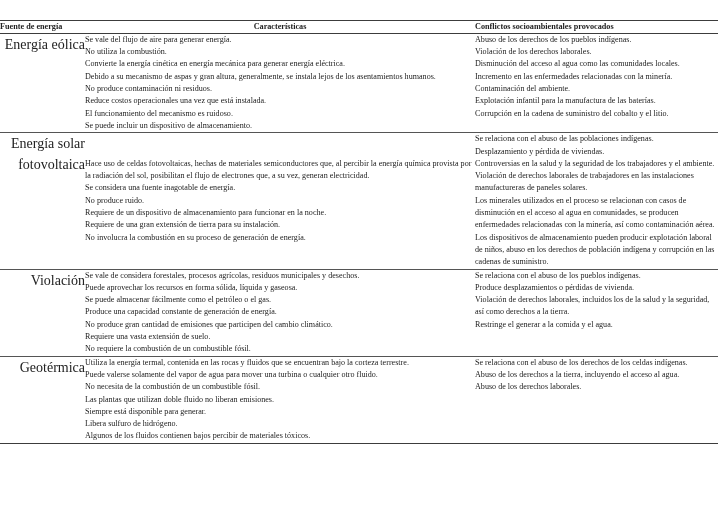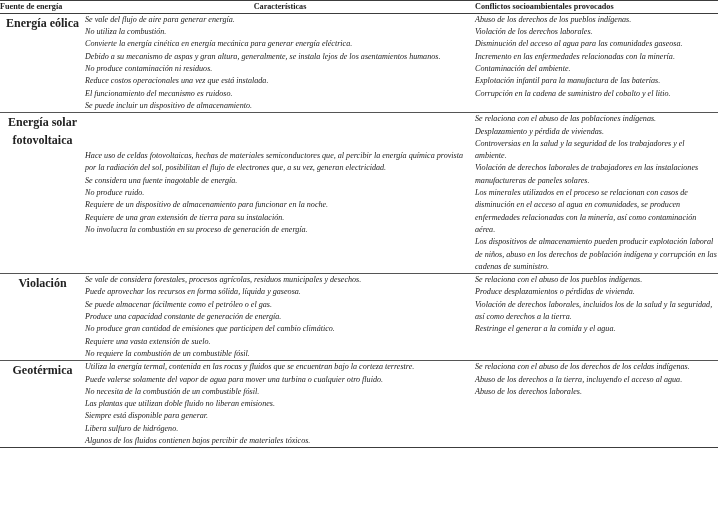--- a/index.html
+++ b/index.html
@@ -23,20 +23,21 @@
     height: 516px;
     box-sizing: border-box;
   }
 
   table.energy-table {
     width: 718px;
     border-collapse: collapse;
     table-layout: fixed;
     font-size: 8.1px;
     line-height: 1.52;
+    margin-top: 20px;
   }
 
   table.energy-table th,
   table.energy-table td {
     vertical-align: top;
     padding: 0;
     border: 0;
   }
 
   
@@ -65,25 +66,24 @@
   tbody tr.data-row {
     border-bottom: 0.9px solid #555555;
   }
   tbody tr.data-row:last-child {
     border-bottom: 1.1px solid #3c3c3c;
   }
 
   td.cell-source {
     padding-left: 10px;
     padding-right: 6px;
-    text-align: center;
+    text-align: right;
     vertical-align: middle;
-    font-size: 12px;
+    font-size: 14px;
     line-height: 1.5;
-    font-weight: bold;
   }
   td.cell-char {
     padding-left: 6px;
     padding-right: 12px;
     padding-top: 6px;
     padding-bottom: 5px;
   }
   td.cell-confl {
     padding-left: 4px;
     padding-right: 8px;
@@ -96,21 +96,20 @@
 
   ul.item-list {
     list-style: none;
     margin: 0;
     padding: 0;
   }
   ul.item-list li {
     margin: 0;
     padding: 0;
     text-indent: 0;
-    font-style: italic;
   }
 </style>
 </head>
 <body>
 
 <div class="sheet">
   <table class="energy-table">
     <colgroup>
       <col class="c-source">
       <col class="c-char">
@@ -136,21 +135,21 @@
             <li>No produce contaminación ni residuos.</li>
             <li>Reduce costos operacionales una vez que está instalada.</li>
             <li>El funcionamiento del mecanismo es ruidoso.</li>
             <li>Se puede incluir un dispositivo de almacenamiento.</li>
           </ul>
         </td>
         <td class="cell-confl">
           <ul class="item-list">
             <li>Abuso de los derechos de los pueblos indígenas.</li>
             <li>Violación de los derechos laborales.</li>
-            <li>Disminución del acceso al agua para las comunidades gaseosa.</li>
+            <li>Disminución del acceso al agua como las comunidades locales.</li>
             <li>Incremento en las enfermedades relacionadas con la minería.</li>
             <li>Contaminación del ambiente.</li>
             <li>Explotación infantil para la manufactura de las baterías.</li>
             <li>Corrupción en la cadena de suministro del cobalto y el litio.</li>
           </ul>
         </td>
       </tr>
 
       <tr class="data-row row-align-middle">
         <td class="cell-source">Energía solar fotovoltaica</td>

